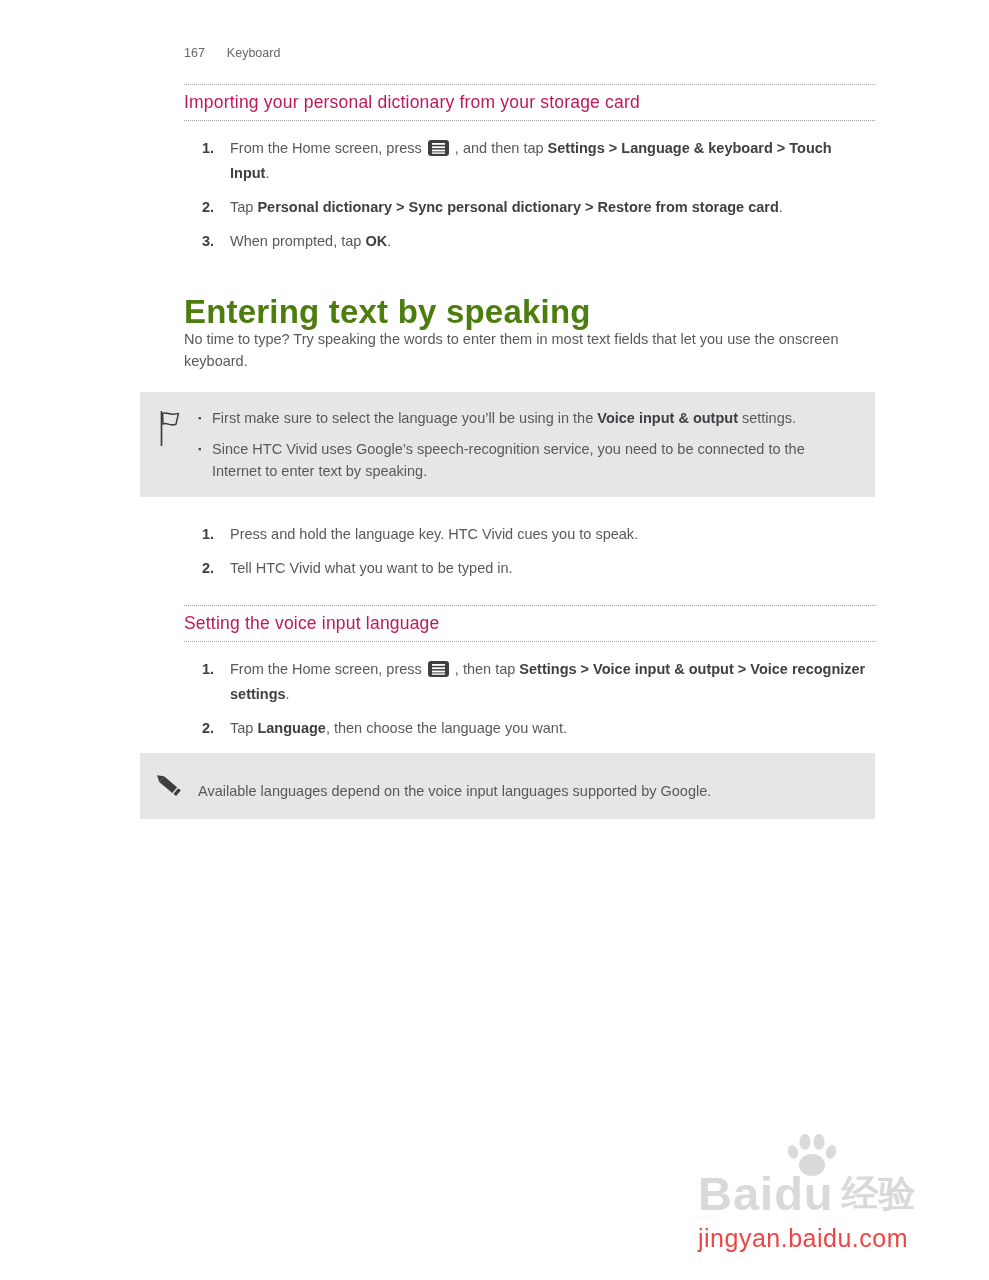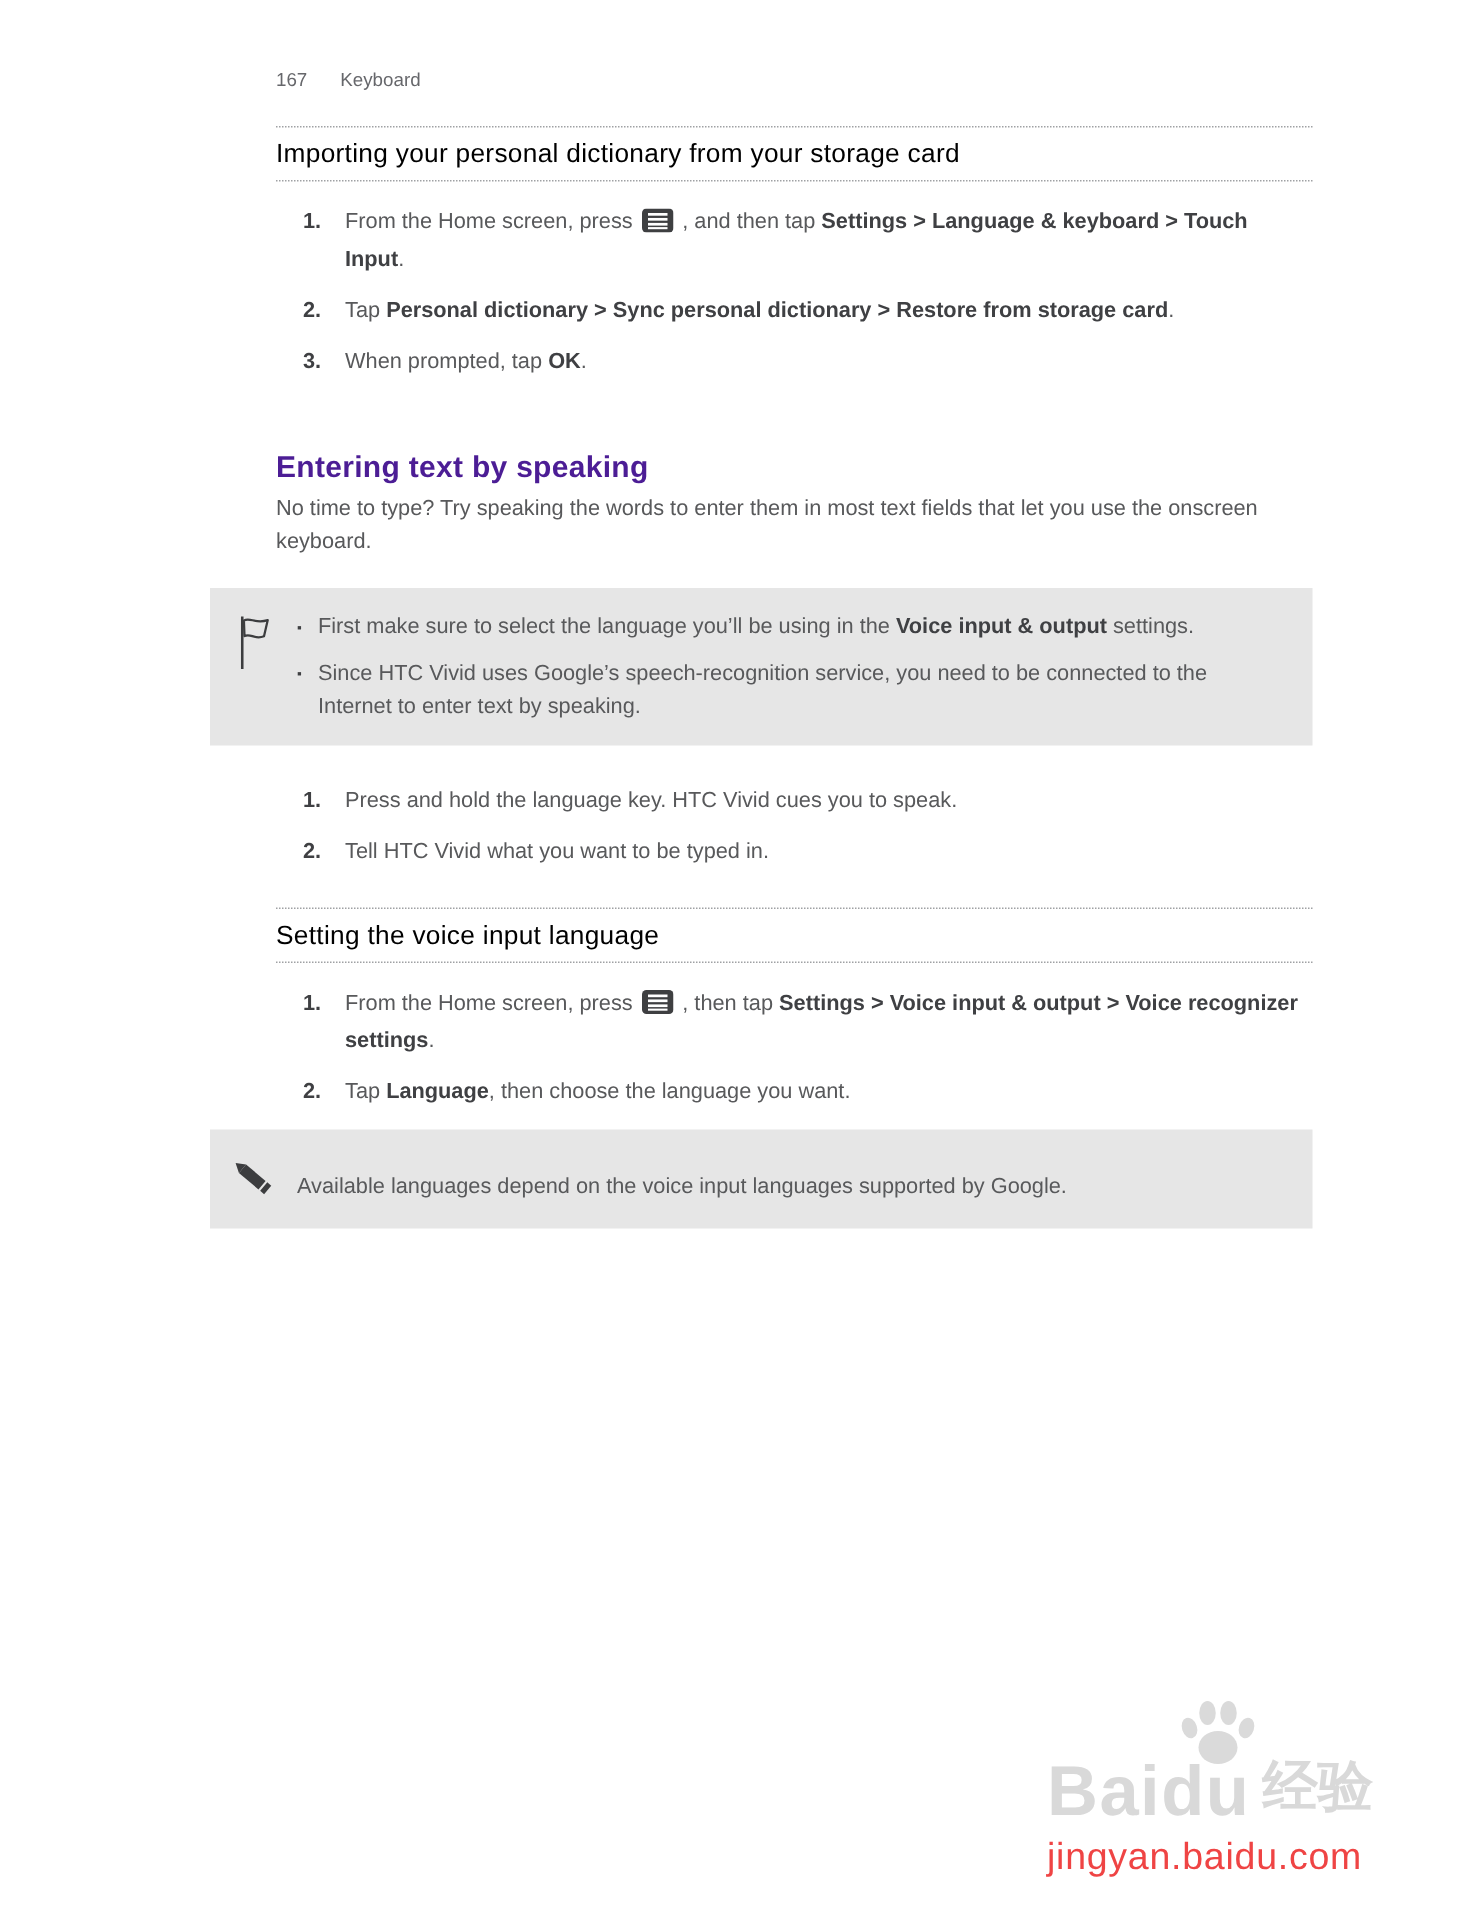--- a/index.html
+++ b/index.html
@@ -14,33 +14,33 @@
   .page { position:relative; width:989px; height:1000px; }
   .content { padding:46px 114px 0 184px; }
 
   .doc-header { display:flex; gap:22px; font-size:12.5px; color:#66676b; margin-bottom:24px; }
 
   .section-rule {
     border-top:1px dotted #9fa1a4;
     border-bottom:1px dotted #9fa1a4;
     padding:6px 0 7px;
   }
-  .section-title { font-size:17.5px; line-height:22px; color:#000000; font-weight:400; letter-spacing:.2px; }
+  .section-title { font-size:17.5px; line-height:22px; color:#be185d; font-weight:400; letter-spacing:.2px; }
 
   .steps { margin-top:16px; }
   .step { display:flex; padding-left:18px; margin-bottom:12px; font-size:14.5px; line-height:22px; }
   .step:last-child { margin-bottom:0; }
   .step-num { width:28px; flex:none; font-weight:700; color:#3f4043; }
   .step-text { flex:1; }
   .b { font-weight:700; color:#3f4043; }
 
   .main-heading {
     margin-top:44px;
-    font-size:20px; line-height:32px;
-    font-weight:700; color:#4c1d95; letter-spacing:.2px;
+    font-size:33px; line-height:32px;
+    font-weight:700; color:#4d7c0f; letter-spacing:.2px;
   }
   .intro { font-size:14.5px; line-height:22px; }
 
   .note {
     display:flex;
     background:#e6e6e6;
     margin-left:-44px;
     margin-top:20px;
     padding:15px 24px 15px 0;
   }
@@ -56,21 +56,21 @@
   .note-text { font-size:14.5px; line-height:22px; }
 
   .steps--plain { margin-top:26px; }
   .section-rule--voice { margin-top:26px; }
   .note--last { margin-top:14px; }
 
   .menu-icon { display:inline-block; vertical-align:-3px; margin:0 2px; }
 
   .watermark { position:absolute; left:698px; top:1132px; width:242px; color:#d9d9d9; }
   .paw { display:block; margin-left:86px; height:46px; }
-  .wm-row { display:flex; align-items:flex-start; margin-top:-12px; }
+  .wm-row { display:flex; align-items:center; margin-top:-12px; }
   .wm-brand { font-size:47px; font-weight:700; letter-spacing:1px; }
   .wm-cn { font-size:37px; font-weight:700; margin-left:8px; }
   .wm-site { margin-top:3px; font-size:25px; letter-spacing:.5px; color:#ef4444; }
 </style>
 </head>
 <body>
 
 <div class="page">
   <div class="content">
 

